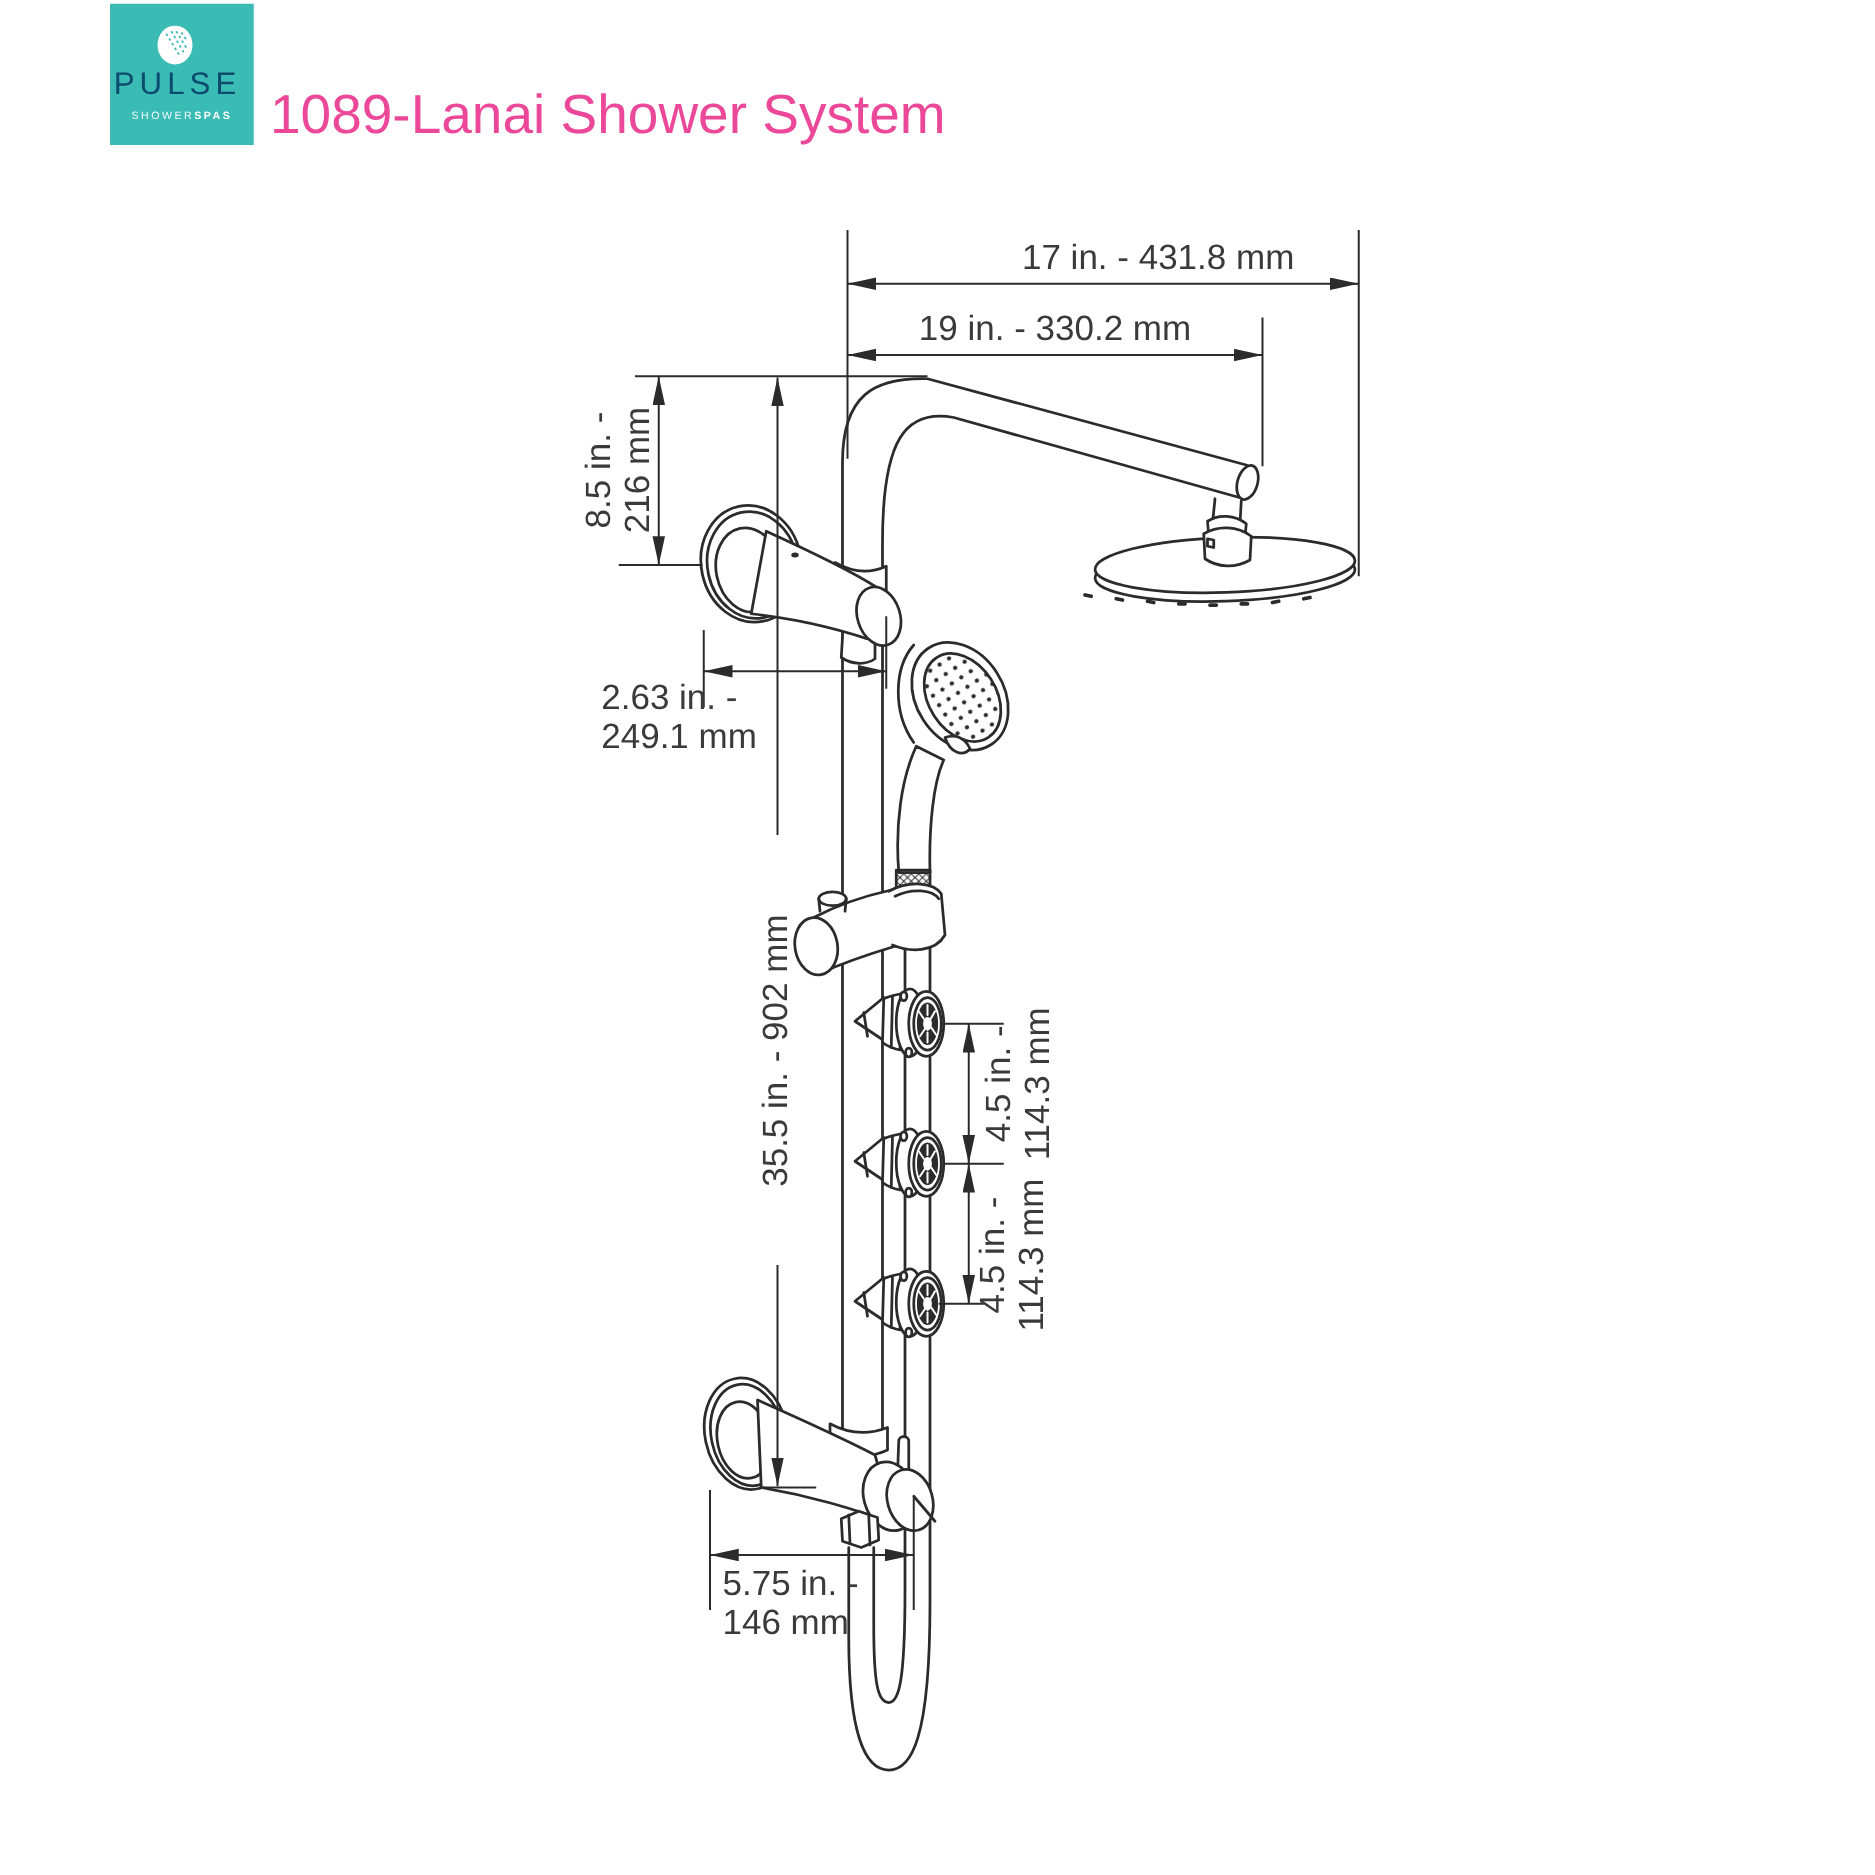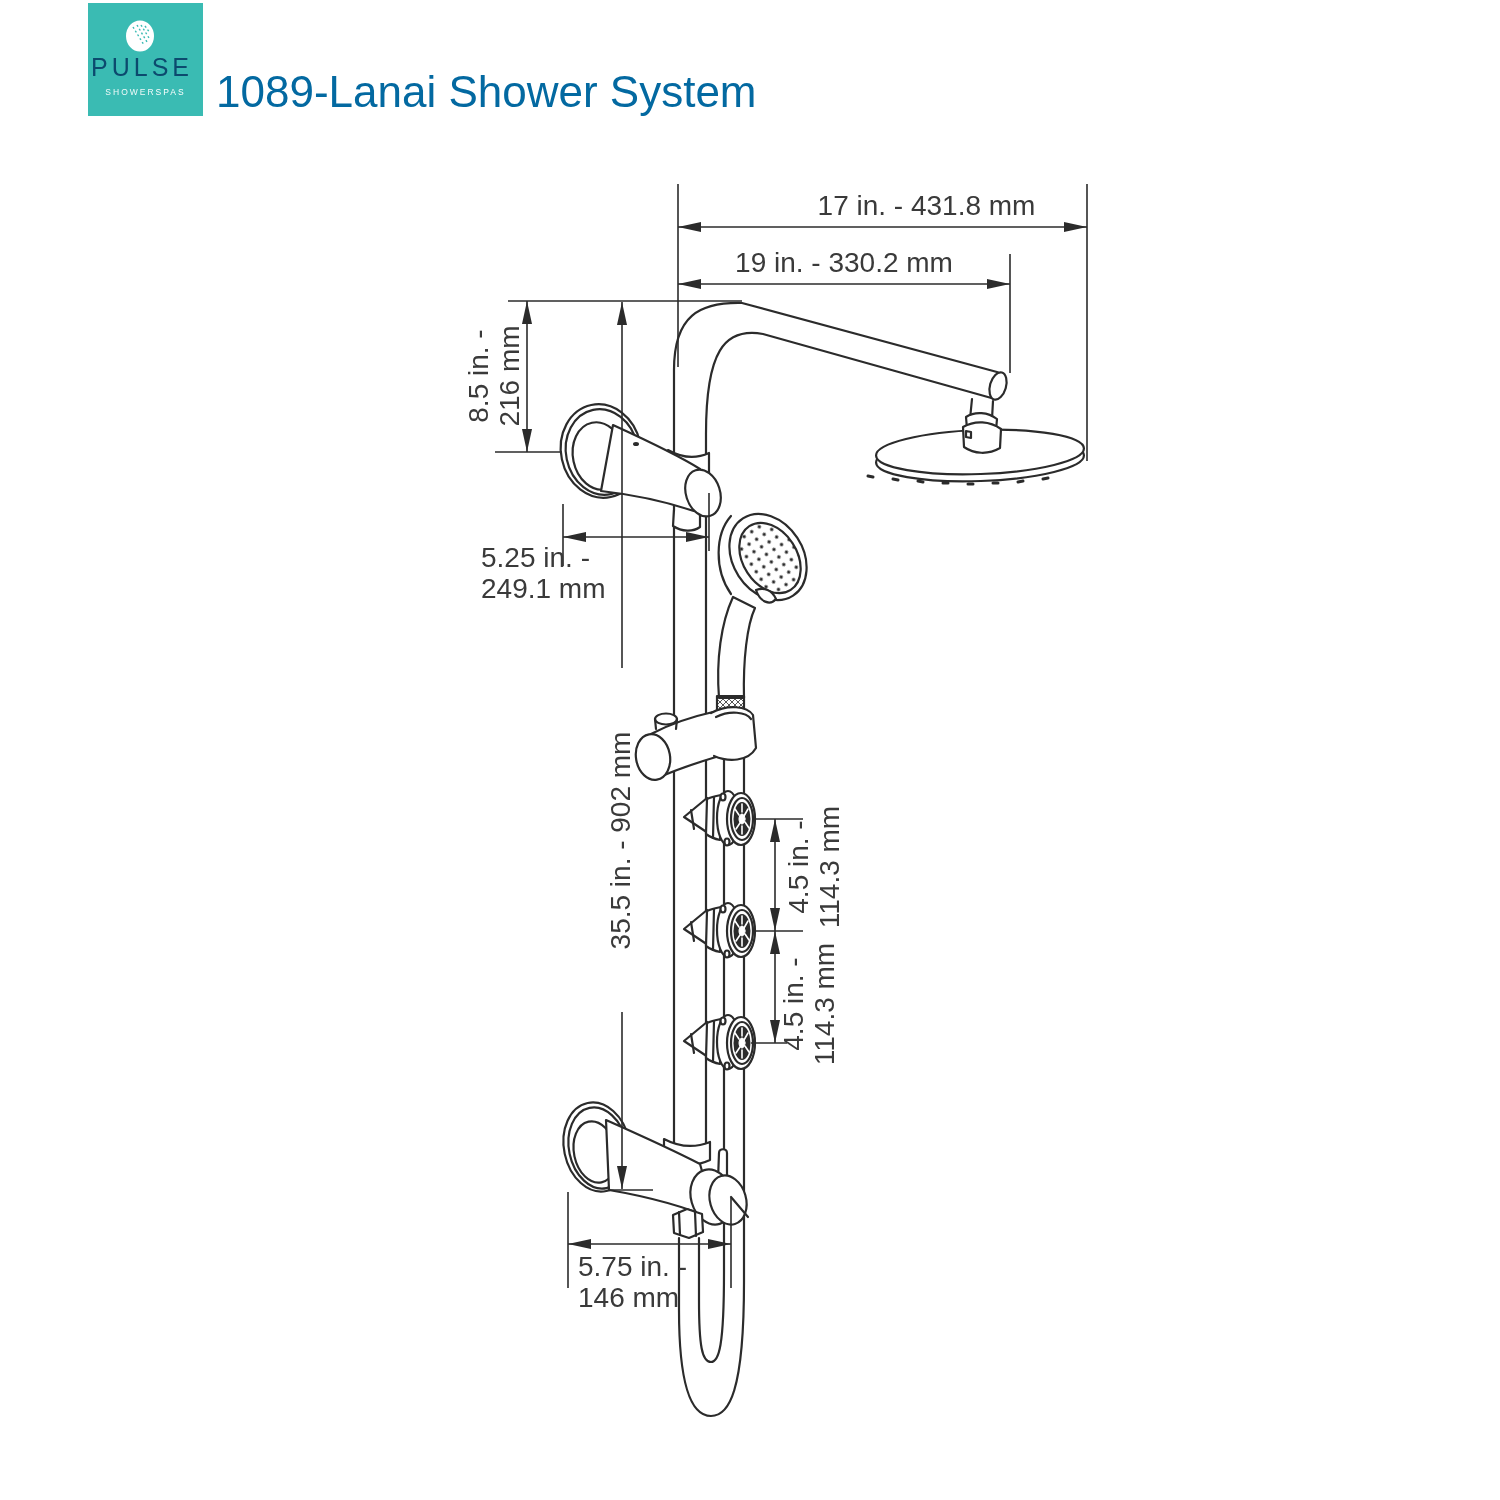--- a/index.html
+++ b/index.html
@@ -6,23 +6,23 @@
   .canvas{position:relative;width:1500px;height:1500px;background:#ffffff;
           font-family:"Liberation Sans", sans-serif;overflow:hidden;}
   
   .logo{position:absolute;left:88px;top:3px;width:115px;height:113px;background:#3abbb3;}
   .logo-egg{position:absolute;left:36px;top:16px;width:32px;height:34px;}
   .logo-brand{position:absolute;left:0;top:50px;width:101px;text-align:center;
               color:#0c4a6e;font-size:25px;letter-spacing:4px;padding-left:3px;box-sizing:border-box;}
   .logo-sub{position:absolute;left:0;top:84px;width:115px;text-align:center;color:#ffffff;
             font-size:8.5px;letter-spacing:2px;}
   .logo-sub .light{font-weight:400;opacity:.92;}
-  .logo-sub .bold{font-weight:400;}
+  .logo-sub .bold{font-weight:700;}
   .page-title{position:absolute;left:216px;top:66px;font-size:44px;line-height:52px;
-              color:#0369a1;white-space:nowrap;}
+              color:#ec4899;white-space:nowrap;}
   
   .art{position:absolute;left:0;top:0;}
   
   .dim-label{position:absolute;color:#3a3a3a;font-size:28px;line-height:31px;white-space:nowrap;}
   .c{text-align:center;}
   .rot{transform:rotate(-90deg);transform-origin:center center;}
 </style>
 </head>
 <body>
 
@@ -225,21 +225,21 @@
     <div>4.5 in. -</div>
     <div>114.3 mm</div>
   </div>
 
   <div class="dim-label c rot" style="left:739px;top:973px;width:140px;height:62px;">
     <div>4.5 in. -</div>
     <div>114.3 mm</div>
   </div>
 
   <div class="dim-label" style="left:481px;top:542px;">
-    <div>5.25 in. -</div>
+    <div>2.63 in. -</div>
     <div>249.1 mm</div>
   </div>
 
   <div class="dim-label" style="left:578px;top:1251px;">
     <div>5.75 in. -</div>
     <div>146 mm</div>
   </div>
 
 </div>
 

